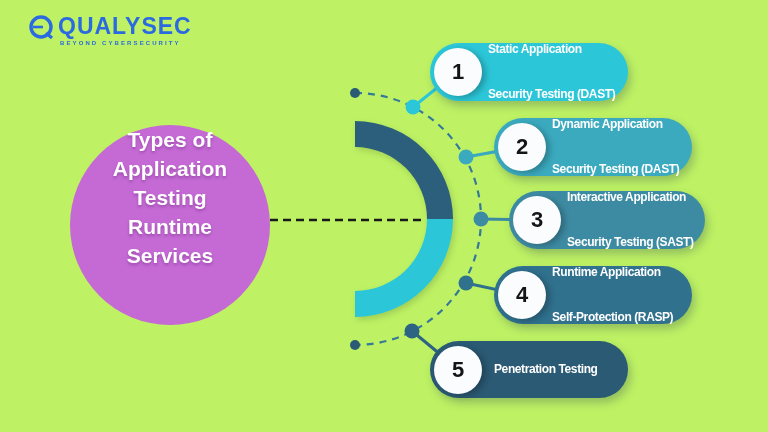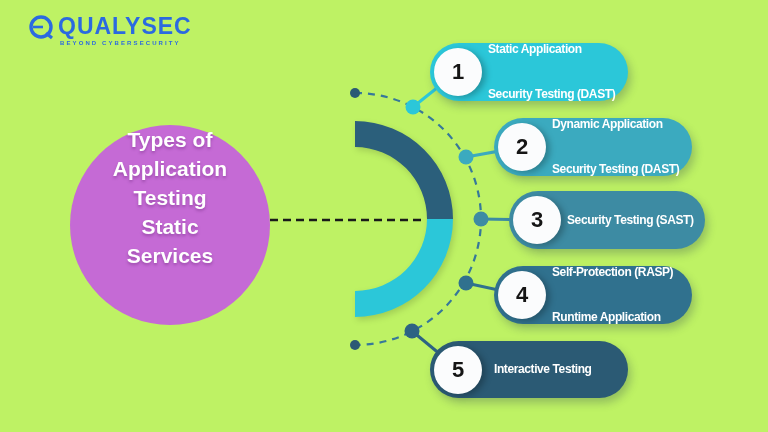--- a/index.html
+++ b/index.html
@@ -61,21 +61,21 @@
     <div class="logo-text-wrap">
       <div class="logo-name" style="color:#2b6ae0;">QUALYSEC</div>
       <div class="logo-tagline" style="color:#2b6ae0;">BEYOND CYBERSECURITY</div>
     </div>
   </div>
 
   <div class="center-circle" style="background: rgb(197, 106, 213);">
     <span>Types of</span>
     <span>Application</span>
     <span>Testing</span>
-    <span>Static</span>
+    <span>Runtime</span>
     <span>Services</span>
   </div>
 
   <svg class="overlay" viewBox="0 0 768 432">
 
     <line x1="270" y1="220" x2="426" y2="220" stroke-width="2.6" stroke-dasharray="8 5" stroke="#1a1a1a"></line>
 
     <g class="ring">
       <path d="M 355 121 A 98 98 0 0 1 453 219 L 427 219 A 72 72 0 0 0 355 147 Z" fill="#2b5f7b"></path>
       <path d="M 453 219 A 98 98 0 0 1 355 317 L 355 291 A 72 72 0 0 0 427 219 Z" fill="#2bc7d9"></path>
@@ -117,37 +117,38 @@
       <span>Dynamic Application</span>
       <span>Security Testing (DAST)</span>
     </div>
   </div>
 
   <div class="pill" style="left: 509px; top: 191px; width: 196px; background: rgb(61, 139, 163);">
     <div class="pill-num">
         <span>3</span>
       </div>
     <div class="pill-label">
+      <span>Interactive Application</span>
       <span>Security Testing (SAST)</span>
     </div>
   </div>
 
   <div class="pill" style="left: 494px; top: 266px; width: 198px; background: rgb(48, 113, 142);">
     <div class="pill-num">
         <span>4</span>
       </div>
     <div class="pill-label">
+      <span>Runtime Application</span>
       <span>Self-Protection (RASP)</span>
-      <span>Runtime Application</span>
     </div>
   </div>
 
   <div class="pill" style="left: 430px; top: 341px; width: 198px; height: 57px; background: rgb(43, 90, 116);">
     <div class="pill-num">
         <span>5</span>
       </div>
     <div class="pill-label pill5-label">
-      <span>Interactive Testing</span>
+      <span>Penetration Testing</span>
 
     </div>
   </div>
 
 </div>
 
 </body></html>

